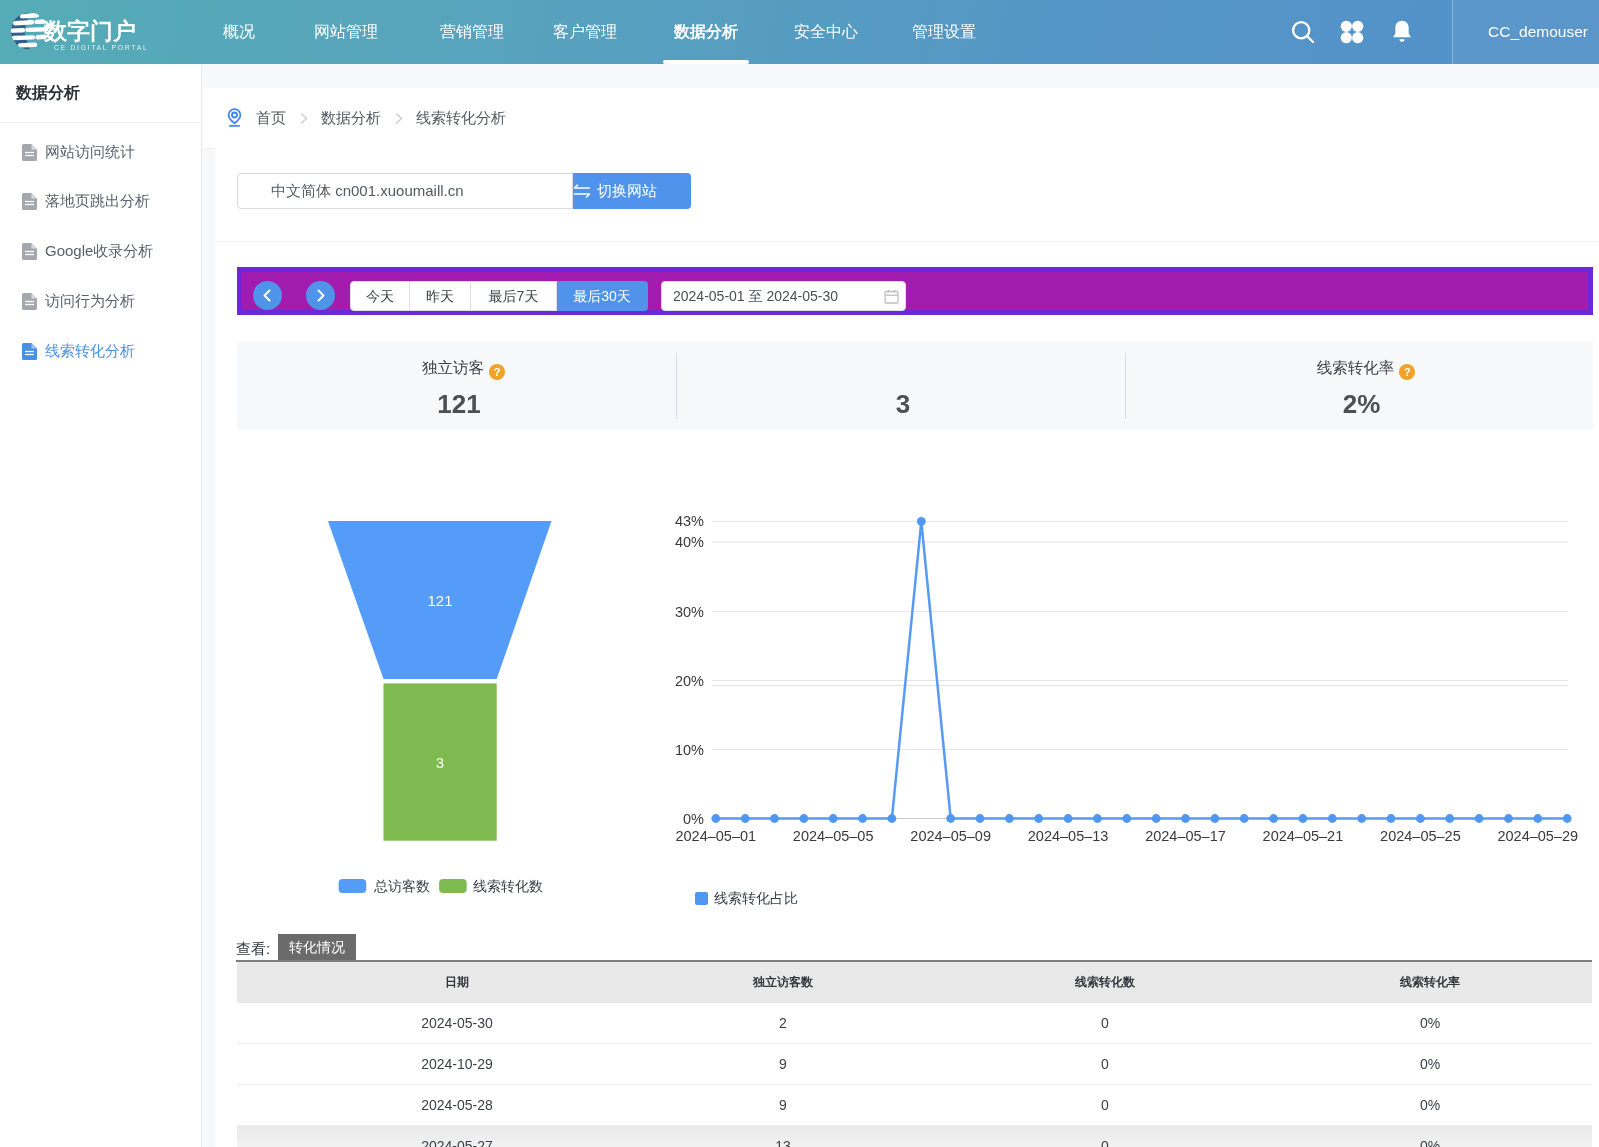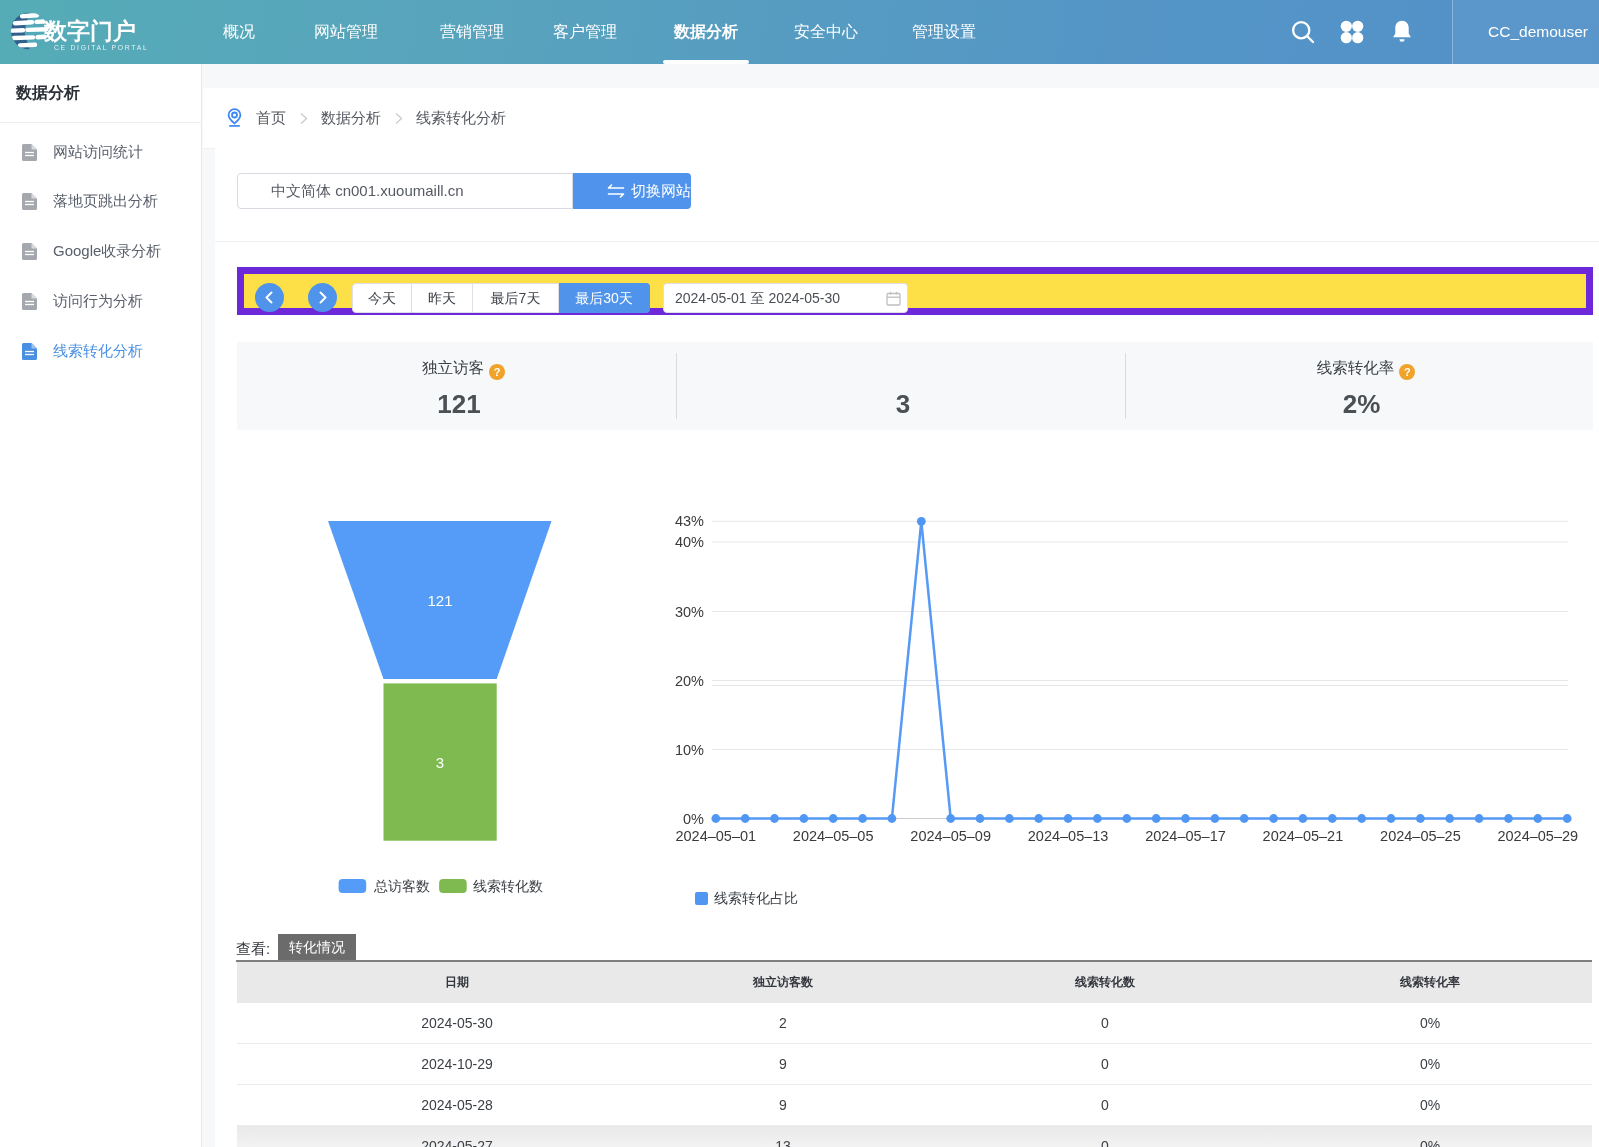--- a/index.html
+++ b/index.html
@@ -18,39 +18,39 @@
   #logosub { position:absolute; left:54px; top:44px; color:rgba(255,255,255,.85); font-size:6.8px; letter-spacing:1.7px; white-space:nowrap; }
   #navsep { position:absolute; left:1452px; top:0; width:1px; height:64px; background:rgba(255,255,255,.3); }
   #user { position:absolute; left:1452px; top:0; width:147px; height:64px; line-height:64px; text-align:right; padding-right:11px; color:#fff; font-size:15.5px; background:rgba(255,255,255,.05); }
 
   
   #side { position:absolute; left:0; top:64px; width:202px; height:1083px; background:#fff; border-right:1px solid #e9e9eb; }
   #side h3 { position:absolute; left:16px; top:0; height:58px; line-height:58px; font-size:16px; color:#2b2f36; font-weight:bold; }
   #sidesep { position:absolute; left:0; top:58px; width:202px; height:1px; background:#eceef2; }
   .mi { position:absolute; left:0; width:202px; height:40px; display:flex; align-items:center; }
   .mi svg { margin-left:22px; }
-  .mi span { margin-left:16px; font-size:15px; color:#595f6b; }
+  .mi span { margin-left:8px; font-size:15px; color:#595f6b; }
   .mi.on span { color:#4a90e2; }
 
   
   #crumb { position:absolute; left:203px; top:64px; width:1396px; height:61px; background:#fff; border-bottom:1px solid #f0f0f0;margin-top:24px; }
   #crumb .in { position:absolute; left:24px; top:0; height:61px; display:flex; align-items:center; font-size:15px; color:#54585f; }
   .csep { margin:0 13px; }
   #crumb .cur { color:#54585f; }
 
   
   #card { position:absolute; left:215px; top:134px; width:1384px; height:1013px; background:#fff; }
 
   
   #selbox { position:absolute; left:22px; top:39px; width:336px; height:36px; border:1px solid #d7dae0; border-radius:4px 0 0 4px; background:#fff; font-size:15px; color:#565a62; line-height:34px; padding-left:33px; }
-  #swbtn { position:absolute; left:358px; top:39px; width:118px; height:36px; background:#5093ec; border-radius:0 4px 4px 0; color:#fff; font-size:15px; line-height:36px; text-align:right; }
+  #swbtn { position:absolute; left:358px; top:39px; width:118px; height:36px; background:#5093ec; border-radius:0 4px 4px 0; color:#fff; font-size:15px; line-height:36px; text-align:left; }
   #hr1 { position:absolute; left:0; top:107px; width:1384px; height:1px; background:#f0f0f0; }
 
   
-  #toolbar { position:absolute; left:22px; top:133px; width:1356px; height:48px; background:#fde047; border:7px solid #6d28d9; }
+  #toolbar { position:absolute; left:22px; top:133px; width:1356px; height:48px; background:#a21caf; border:5px solid #6d28d9; }
   .circ { position:absolute; top:9px; width:29px; height:29px; border-radius:50%; background:#4f93ea; }
   #bgroup { position:absolute; left:108px; top:9px; height:30px; display:flex; }
   #bgroup div { height:30px; line-height:28px; text-align:center; font-size:14px; color:#3e4349; background:#fff; border:1px solid #dcdfe6; border-left:none; }
   #bgroup div:first-child { border-left:1px solid #dcdfe6; border-radius:4px 0 0 4px; }
   #bgroup div.on { background:#4f93ea; border-color:#4f93ea; color:#fff; border-radius:0 4px 4px 0; }
   #dateinp { position:absolute; left:419px; top:9px; width:245px; height:30px; background:#fff; border:1px solid #dcdfe6; border-radius:4px; font-size:14px; color:#4a4f55; line-height:28px; padding-left:11px; }
 
   
   #stats { position:absolute; left:22px; top:208px; width:1356px; height:88px; background:#f7f8fa; display:flex; }
   #stats .sec { position:relative; text-align:center; }

